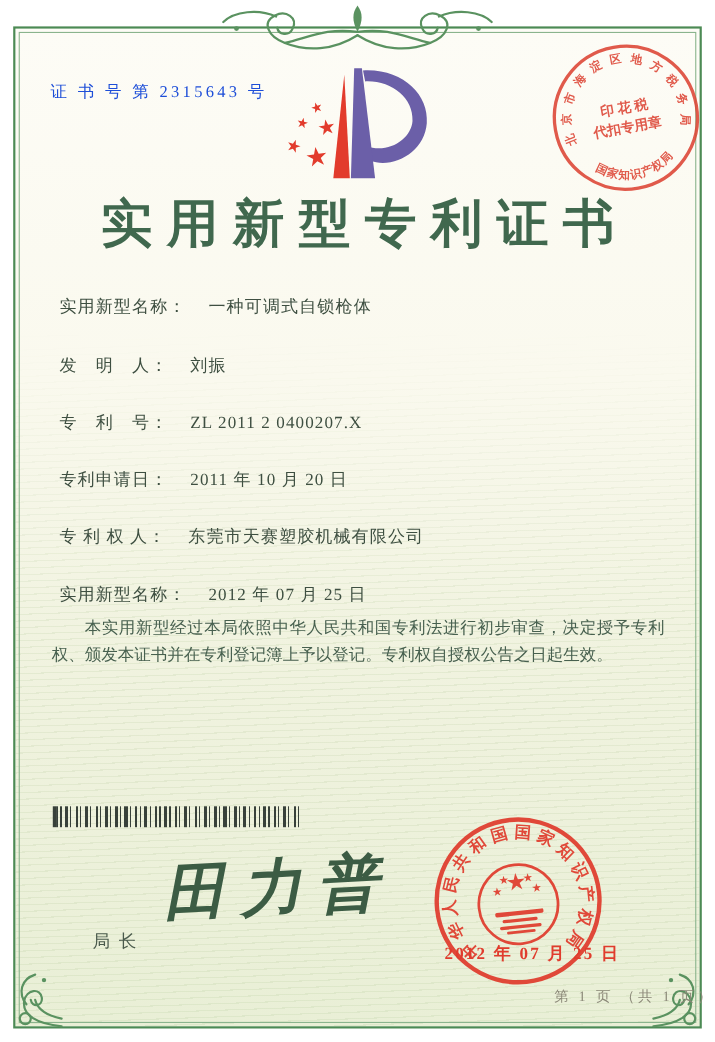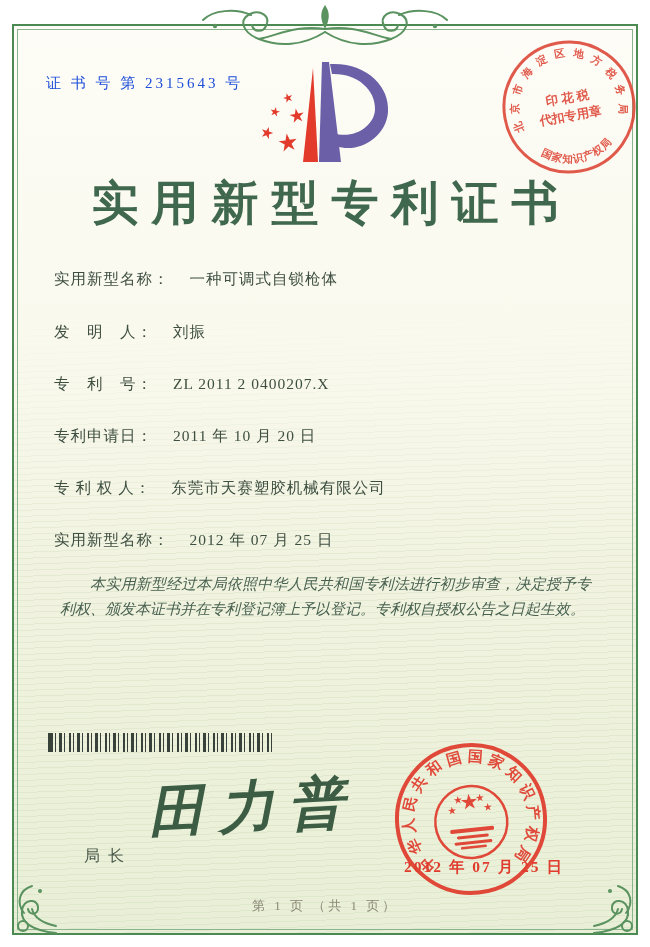--- a/index.html
+++ b/index.html
@@ -48,21 +48,21 @@
   }
   .field{
     position:absolute;left:54px;font-size:15.5px;color:#3e4f41;
     letter-spacing:1px;white-space:nowrap;
   }
   .field .lbl{margin-right:20px;}
   .paragraphs{
     position:absolute;left:47px;top:559px;width:557px;
     font-size:15px;line-height:24.6px;color:#47604f;
   }
-  .paragraphs p{margin:13px;text-indent:2em;text-align:justify;font-style:italic;}
+  .paragraphs p{margin:0;text-indent:2em;text-align:justify;}
   .barcode{
     position:absolute;left:48px;top:733px;width:224px;height:19px;
     border-left:3px solid #38413a;
     background:repeating-linear-gradient(90deg,
       #38413a 0 2px, rgba(0,0,0,0) 2px 4px,
       #38413a 4px 5px, rgba(0,0,0,0) 5px 8px,
       #38413a 8px 11px, rgba(0,0,0,0) 11px 13px,
       #38413a 13px 14px, rgba(0,0,0,0) 14px 18px);
   }
   .sig-label{
@@ -77,21 +77,21 @@
   .main-seal{
     position:absolute;left:392px;top:740px;width:158px;height:158px;
     transform:rotate(-6deg);opacity:0.93;
   }
   .main-seal text{fill:#e03c2d;font-weight:bold;}
   .seal-date{
     position:absolute;left:404px;top:857px;font-size:15.5px;font-weight:bold;
     color:#e03c2d;letter-spacing:2px;white-space:nowrap;
   }
   .footer-page{
-    position:absolute;left:0;right:0;top:897px;text-align:center;
+    position:absolute;left:0;right:0;top:897px;text-align:right;
     font-size:13px;letter-spacing:3px;color:#8b8878;
   }
   .green-stroke{stroke:#5a9260;fill:none;stroke-width:2;stroke-linecap:round;}
   .green-fill{fill:#5a9260;}
 </style>
 </head>
 <body>
 
 <div class="page-bg"></div>
 <div class="guilloche"></div>

